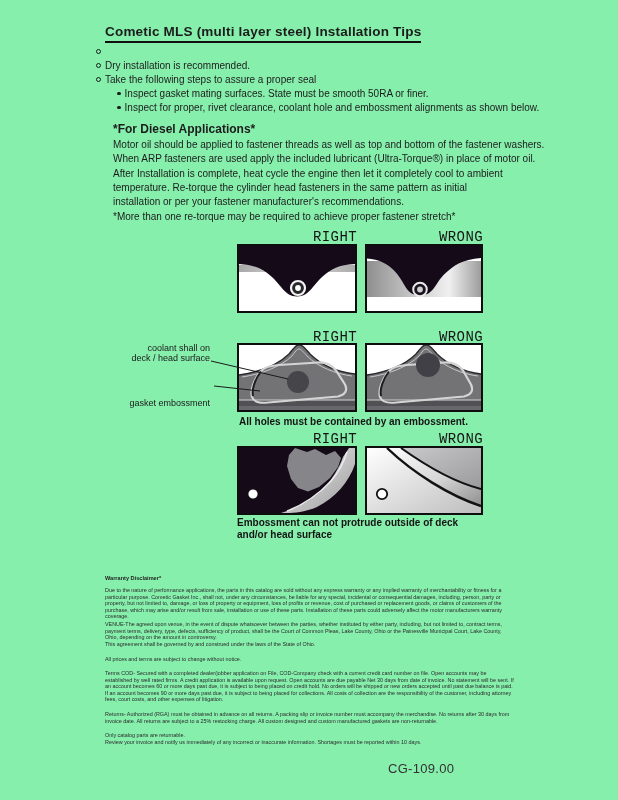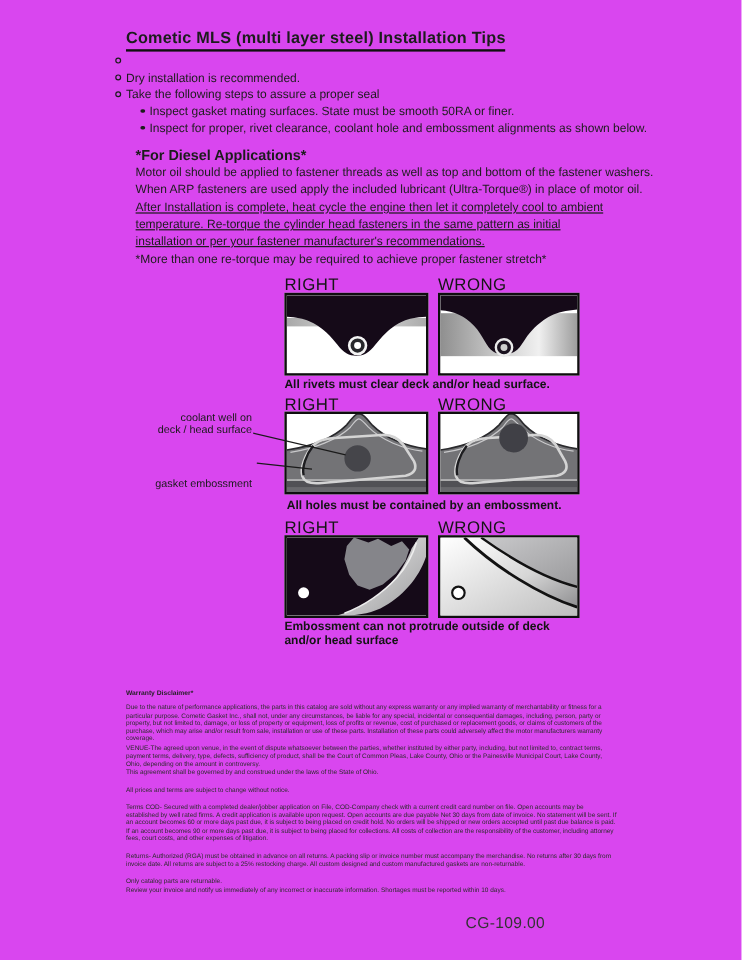--- a/index.html
+++ b/index.html
@@ -1,36 +1,36 @@
 <!DOCTYPE html>
 <html><head>
 <meta charset="utf-8">
 <style>
   html,body{margin:0;padding:0;background:#ffffff;}
-  .page{position:relative;width:618px;height:800px;background:#d946ef;overflow:hidden;
+  .page{position:relative;width:618px;height:800px;background:#86efac;overflow:hidden;
         font-family:"Liberation Sans", sans-serif;color:#1c1c1c;}
   .abs{position:absolute;}
 
   
   .doc-title{font-size:13.5px;font-weight:700;letter-spacing:.2px;}
   .doc-title .underline{border-bottom:2px solid #101010;padding-bottom:2px;display:inline-block;}
 
   
   .bullet{font-size:10px;line-height:14px;white-space:nowrap;}
   .bullet .marker{display:inline-block;vertical-align:middle;margin-right:4px;position:relative;top:-1px;}
   .marker.circ{width:3px;height:3px;border:1.2px solid #1c1c1c;border-radius:50%;}
   .marker.dot{width:3.6px;height:3.6px;background:#1c1c1c;border-radius:50%;}
   .indent2{padding-left:21px;}
 
   
   .section-heading{font-size:12px;font-weight:700;}
   .body-par{font-size:10px;line-height:14px;margin:0;}
 
   
-  .rw-label{font-size:14px;letter-spacing:.4px;color:#151515;text-align:left;}
+  .rw-label{font-size:14px;letter-spacing:.4px;color:#151515;text-align:right;font-family:Liberation Mono, monospace;}
   .caption{font-size:10px;font-weight:700;color:#141414;line-height:11.5px;white-space:pre-line;}
   .panel{box-sizing:border-box;border:2px solid #0e0e0e;background:#fff;}
   .panel svg{display:block;width:100%;height:100%;}
   .callout{font-size:9px;color:#1a1a1a;text-align:right;line-height:9.5px;}
 
   
   .legal{font-size:5.4px;line-height:6.6px;color:#2b2b2b;white-space:pre-line;margin:0;}
   .legal-heading{font-size:5.6px;font-weight:700;color:#1f1f1f;}
 
   .page-number{font-size:13px;color:#333;letter-spacing:.3px;}
@@ -47,21 +47,21 @@
   <div class="abs" style="left:96px;top:45px;">
     <div class="bullet"><span class="marker circ"></span></div>
     <div class="bullet"><span class="marker circ"></span><span>Dry installation is recommended.</span></div>
     <div class="bullet"><span class="marker circ"></span><span>Take the following steps to assure a proper seal</span></div>
     <div class="bullet indent2"><span class="marker dot"></span><span>Inspect gasket mating surfaces.  State must be smooth 50RA or finer.</span></div>
     <div class="bullet indent2"><span class="marker dot"></span><span>Inspect for proper, rivet clearance, coolant hole and embossment alignments as shown below.</span></div>
   </div>
 
   <div class="abs section-heading" style="left:113px;top:122px;text-align:center;">*For Diesel Applications*</div>
   <p class="abs body-par" style="left:113px;top:138px;width:432px;">Motor oil should be applied to fastener threads as well as top and bottom of the fastener washers. When ARP fasteners are used apply the included lubricant (Ultra-Torque®) in place of motor oil.</p>
-  <p class="abs body-par" style="left:113px;top:167px;width:404px;text-decoration:underline;">After Installation is complete, heat cycle the engine then let it completely cool to ambient temperature. Re-torque the cylinder head fasteners in the same pattern as initial installation or per your fastener manufacturer's recommendations.</p>
+  <p class="abs body-par" style="left:113px;top:167px;width:404px;">After Installation is complete, heat cycle the engine then let it completely cool to ambient temperature. Re-torque the cylinder head fasteners in the same pattern as initial installation or per your fastener manufacturer's recommendations.</p>
   <p class="abs body-par" style="left:113px;top:210px;width:432px;">*More than one re-torque may be required to achieve proper fastener stretch*</p>
 
   <div class="abs rw-label" style="left:237px;top:229px;width:120px;">RIGHT</div>
   <div class="abs rw-label" style="left:365px;top:229px;width:118px;">WRONG</div>
 
   <div class="abs panel" style="left:237px;top:244px;width:120px;height:69px;">
     <svg viewBox="0 0 116 65" preserveAspectRatio="none">
       <defs>
         <linearGradient id="g1" x1="0" y1="0" x2="1" y2="0">
           <stop offset="0" stop-color="#a8a8a8"></stop>
@@ -87,21 +87,20 @@
         </linearGradient>
       </defs>
       <rect x="0" y="15" width="114" height="36" fill="url(#g2)"></rect>
       <rect x="0" y="51" width="114" height="14" fill="#ffffff"></rect>
       <path d="M0,0 H114 V12 C95,13.5 87,19 77,28.5 C70,35.5 68,43 62,47 C58,50 48,50 44,47 C38,43 36,34 28,25.5 C20,17 12,13.5 0,12.5 Z" fill="#150a18"></path>
       <circle cx="53" cy="43.5" r="6.8" fill="#1b1320" stroke="#e9e9e9" stroke-width="2"></circle>
       <circle cx="53" cy="43.5" r="2.9" fill="#cfcfcf"></circle>
     </svg>
   </div>
 
-  <div class="abs caption" style="left:237px;top:315px;width:260px;">All rivets must clear deck and/or head surface.</div>
 
   <div class="abs rw-label" style="left:237px;top:329px;width:120px;">RIGHT</div>
   <div class="abs rw-label" style="left:365px;top:329px;width:118px;">WRONG</div>
 
   <div class="abs panel" style="left:237px;top:343px;width:120px;height:69px;">
     <svg viewBox="0 0 116 65" preserveAspectRatio="none">
       <path d="M0,30 C20,27 39,20 50,9 C54,4 57,0 59,0 L61,0 C64,0 67,4.5 71,9 C82,20 99,27 116,29 L116,65 L0,65 Z" fill="#737376"></path>
       <path d="M0,30 C20,27 39,20 50,9 C54,4 57,0 59,0 L61,0 C64,0 67,4.5 71,9 C82,20 99,27 116,29" fill="none" stroke="#2a2a2d" stroke-width="1.4"></path>
       <path d="M3,32 C23,29 42,21.5 53,11 C56,7 58,4 60,4 C62,4 65,7.5 68,11 C79,22 97,29 113,31" fill="none" stroke="#c9c9cb" stroke-width="1"></path>
       <rect x="0" y="54.5" width="116" height="1.2" fill="#cfcfcf"></rect>
@@ -121,21 +120,21 @@
       <rect x="0" y="54.5" width="114" height="1.2" fill="#cfcfcf"></rect>
       <rect x="0" y="55.7" width="114" height="5.5" fill="#515155"></rect>
       <rect x="0" y="61.2" width="114" height="3.8" fill="#68686c"></rect>
       <path d="M13,52 C11,45.5 15,34 22,26 C26,22 32,20.5 40,20 L78,17.5 C86,17 92,20.5 96,25.5 L104,39.5 C106.5,45 105,49.5 97,51.5 L29,57.5 C19.5,58.5 14.5,56.5 13,52 Z" fill="none" stroke="#d4d4d4" stroke-width="2.2"></path>
       <path d="M14,51 C12.5,44.5 16,34 22,26.5" fill="none" stroke="#1d1d20" stroke-width="2"></path>
       <circle cx="61" cy="20" r="12" fill="#404046"></circle>
     </svg>
   </div>
 
   <div class="abs callout" style="left:118px;top:344px;width:92px;">
-    <div>coolant well on</div>
+    <div>coolant shall on</div>
     <div>deck / head surface</div>
   </div>
   <div class="abs callout" style="left:100px;top:399px;width:110px;">gasket embossment</div>
   <svg class="abs" style="left:108px;top:338px;" width="200" height="70">
     <line x1="103" y1="23" x2="180" y2="41" stroke="#1a1a1a" stroke-width="1"></line>
     <line x1="106" y1="48" x2="152" y2="53" stroke="#1a1a1a" stroke-width="1"></line>
   </svg>
 
   <div class="abs caption" style="left:239px;top:416px;width:260px;">All holes must be contained by an embossment.</div>
 

